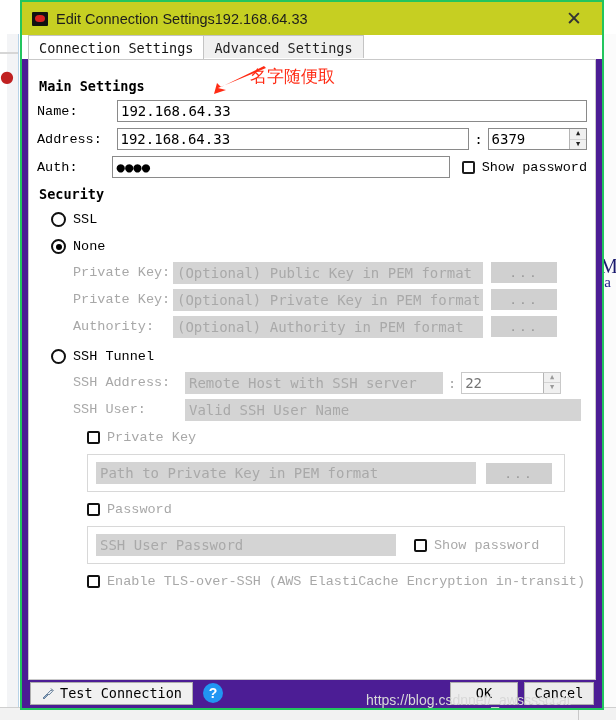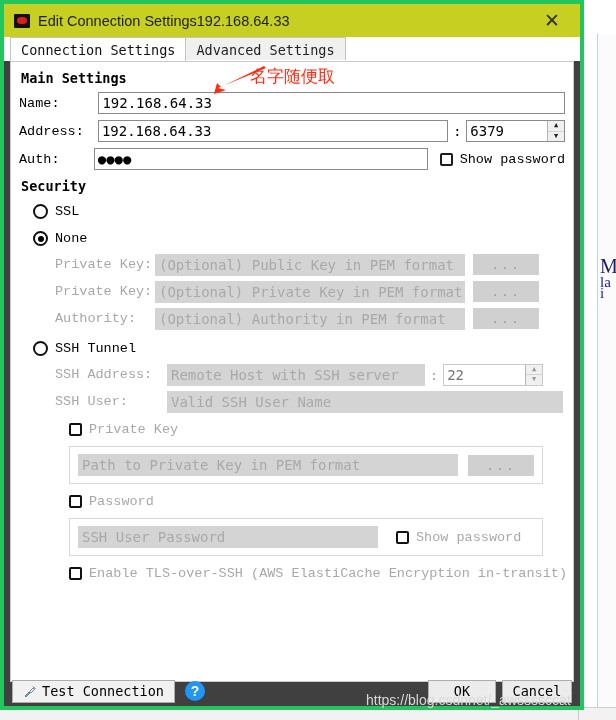--- a/index.html
+++ b/index.html
@@ -84,26 +84,26 @@
   .bg-bottom-sep {
     position: absolute;
     bottom: 0;
     width: 1px; height: 12px;
     background: #c8c8c8;
   }
 
   
   .window {
     position: absolute;
-    left: 0;
+    left: 20px;
     top: 0px;
     width: 584px;
     height: 710px;
-    background: #404040;
-    border: 4px solid #22c55e;
+    background: #4c1d95;
+    border: 2px solid #22c55e;
     box-sizing: border-box;
   }
   .titlebar {
     position: relative;
     height: 33px;
     background: #c6cf22;
     display: flex;
     align-items: center;
     padding: 0 0 0 10px;
     box-sizing: border-box;
@@ -185,21 +185,21 @@
   }
 
   
   .panel {
     position: relative;
     margin: 0 6px;
     height: 621px;
     background: #ffffff;
     border: 1px solid #c9c9c9;
     box-sizing: border-box;
-    padding: 6px 8px 0 8px;
+    padding: 16px 8px 0 8px;
   }
 
   .section-title {
     font-family: "DejaVu Sans Mono", monospace;
     font-weight: bold;
     font-size: 13.5px;
     color: #000000;
     margin: 2px 0 4px 2px;
   }
   .section-title.security { margin-top: 6px; }

